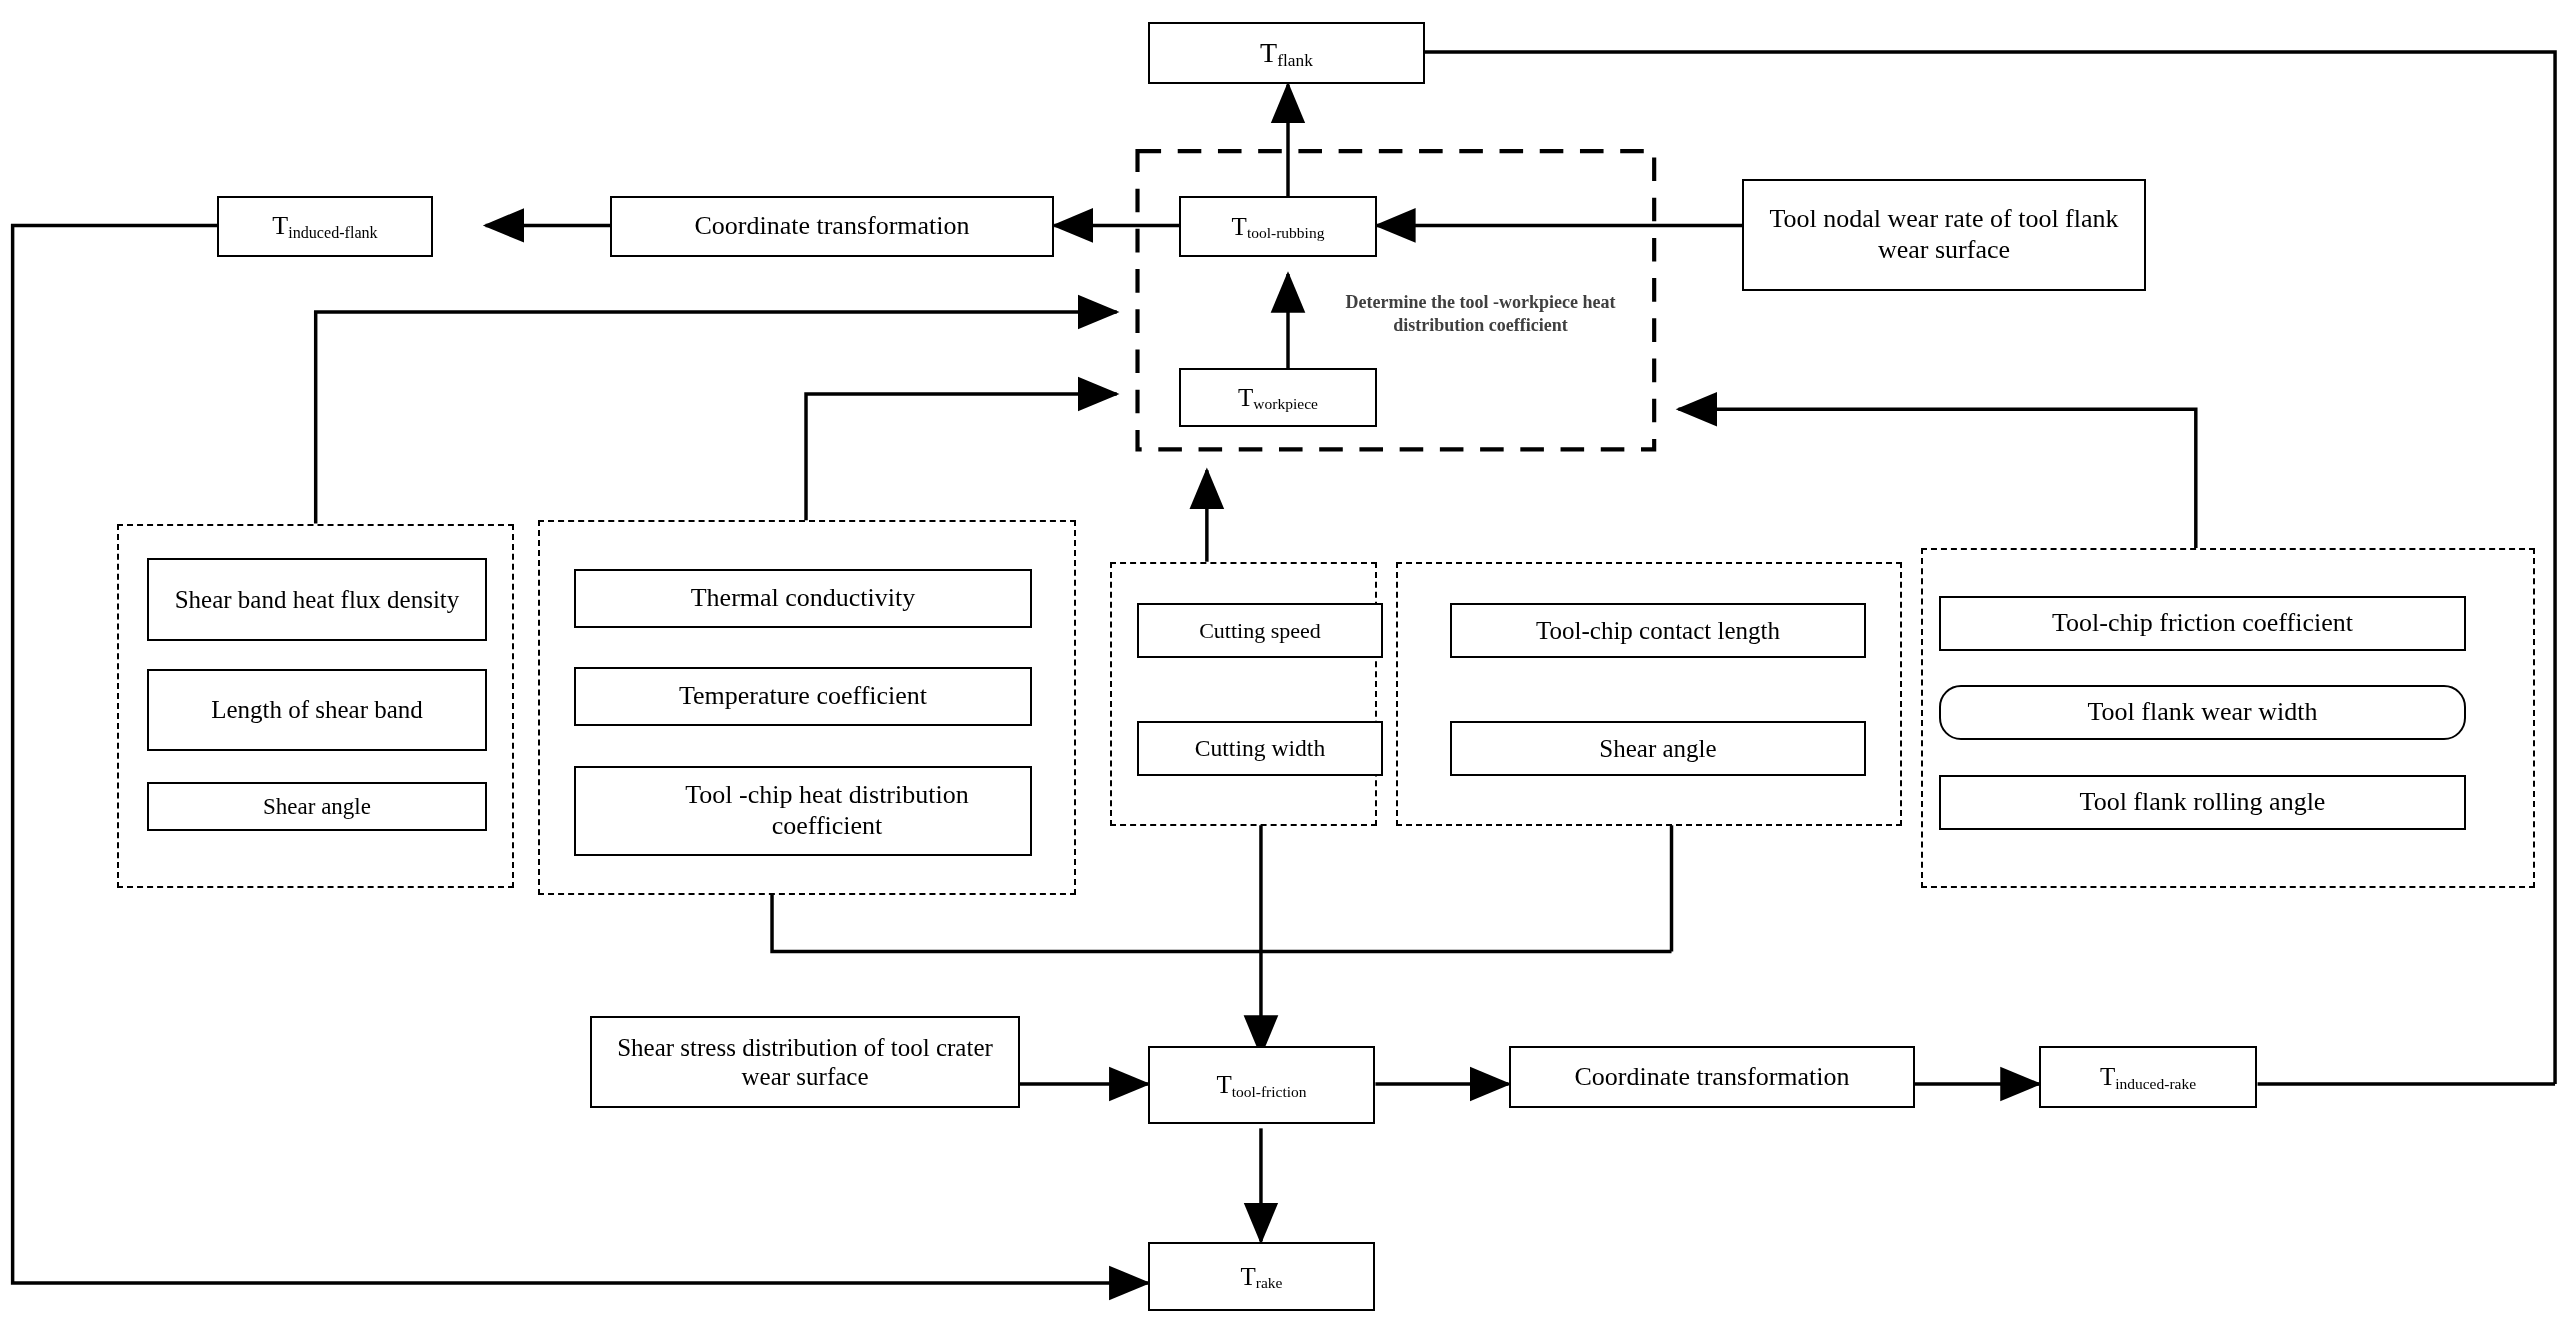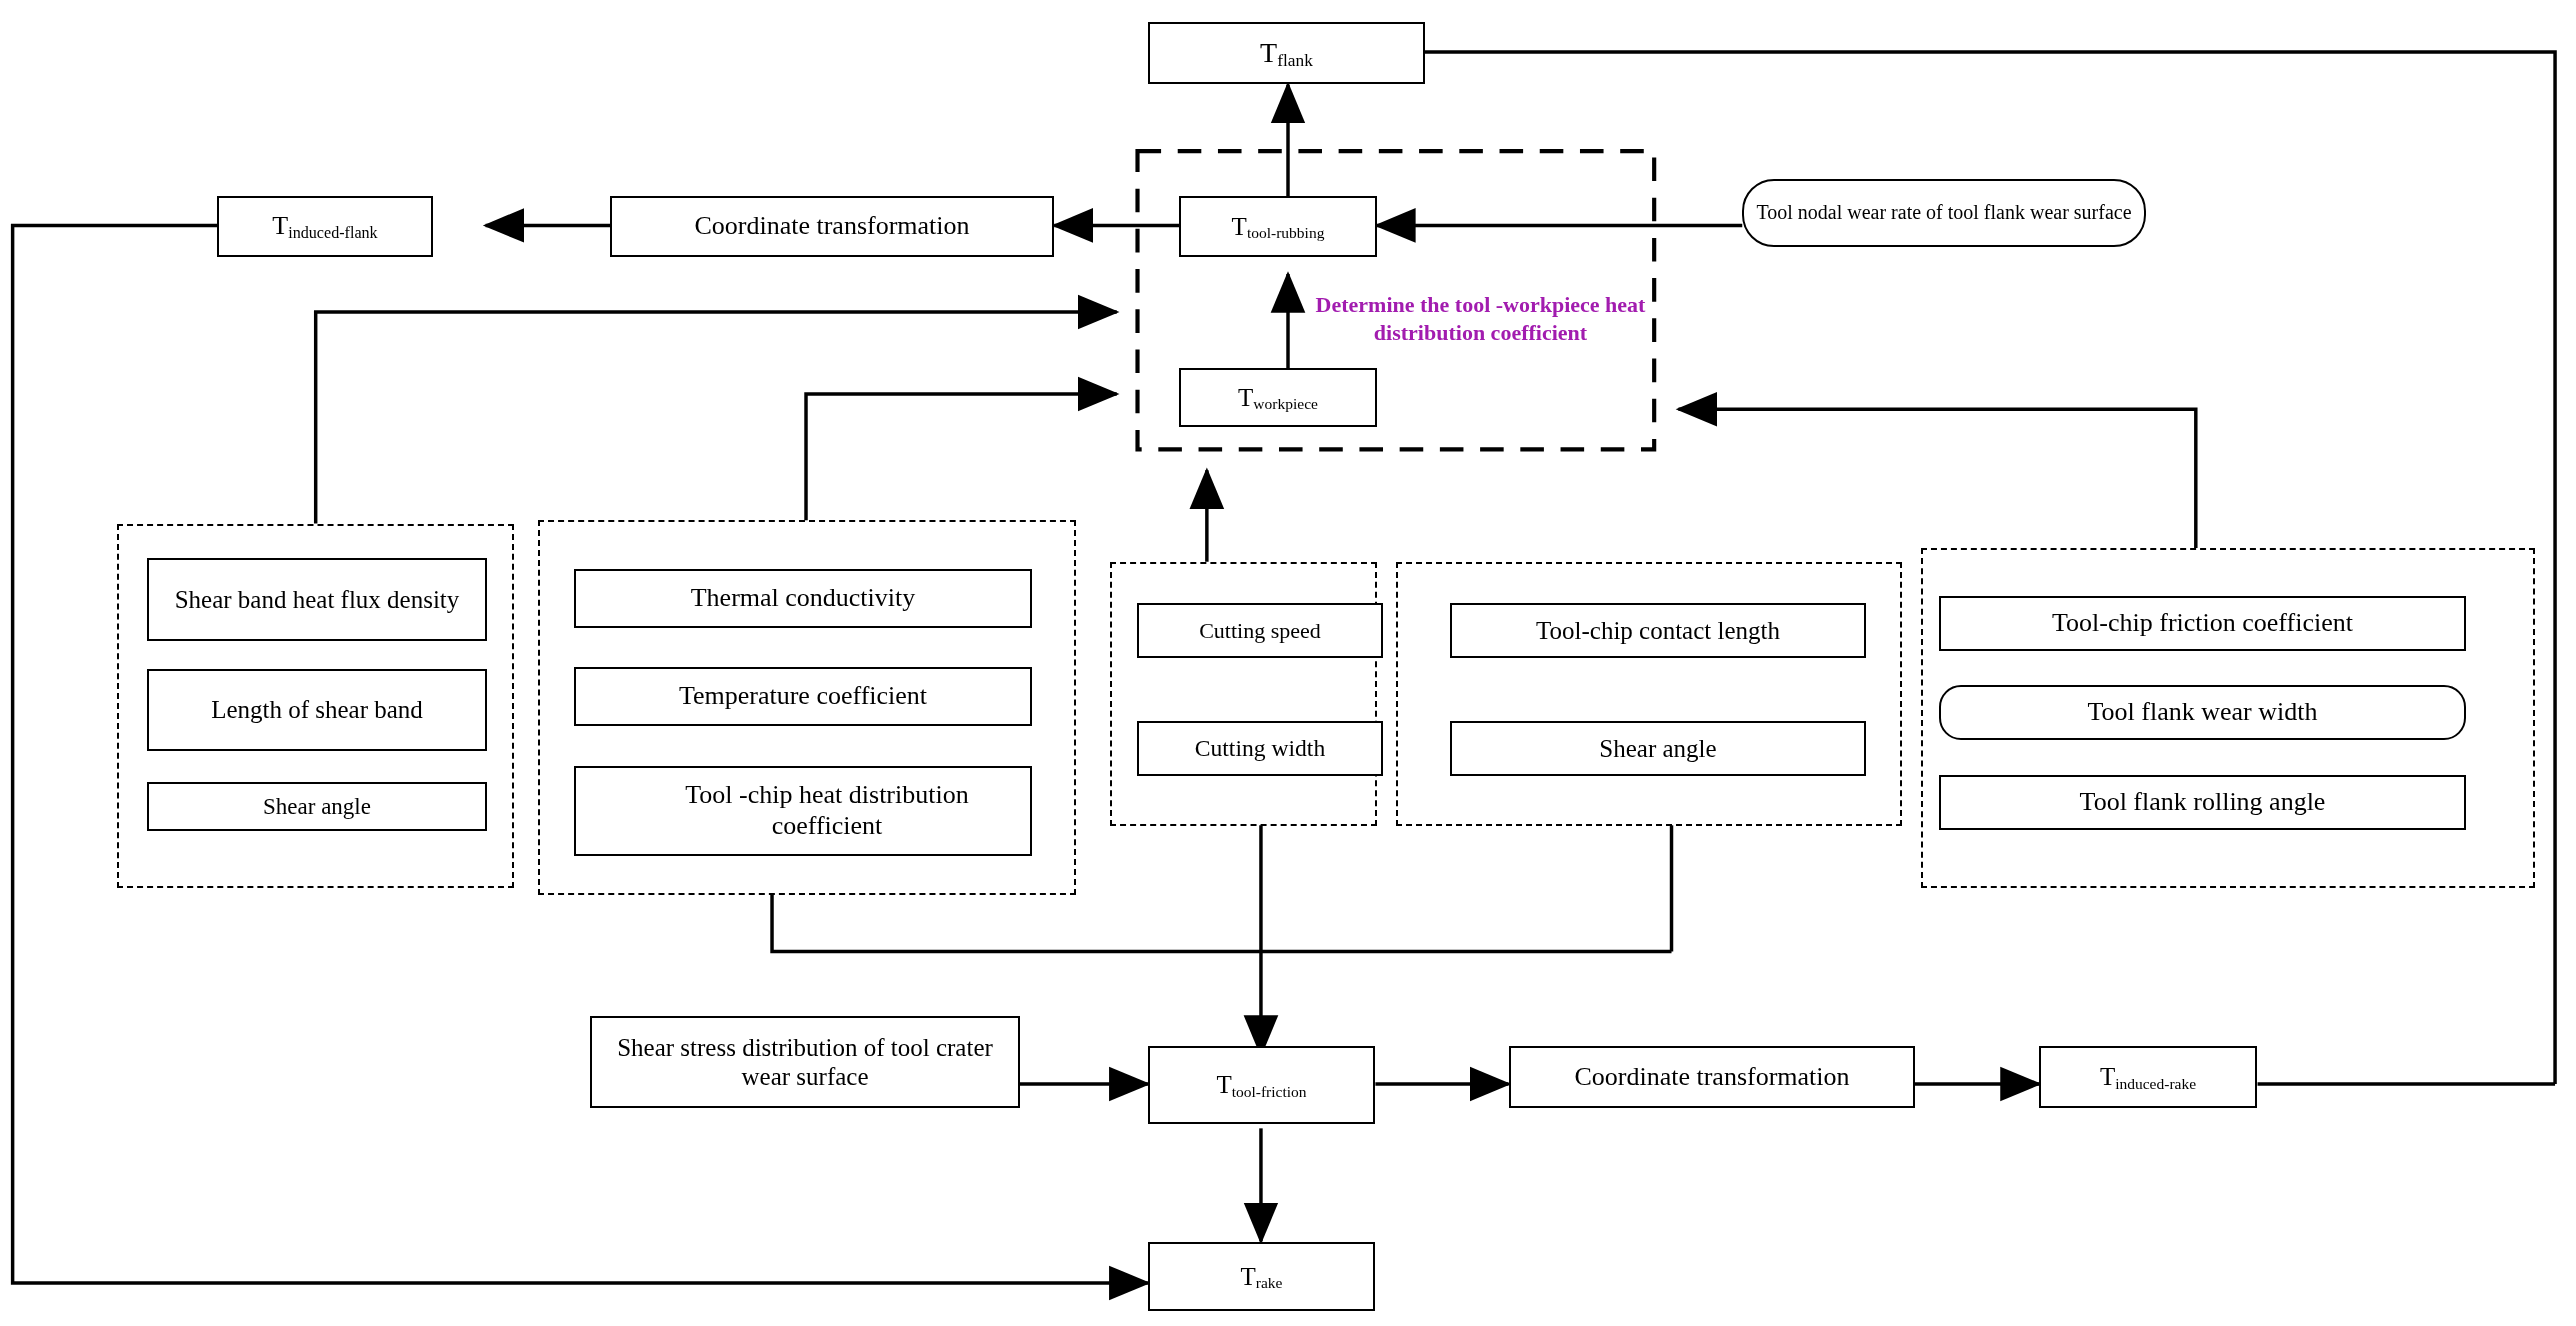--- a/index.html
+++ b/index.html
@@ -11,21 +11,21 @@
     border:2.1px solid #000;background:#fff;
     display:flex;align-items:center;justify-content:center;
     text-align:center;line-height:1.18;
     font-family:"Liberation Serif", serif;
     color:#000;
   }
   .node .lbl{display:block;padding:0 5.5px;}
   .sub{font-size:0.62em;vertical-align:baseline;position:relative;top:0.22em;}
   .note{
     position:absolute;font-family:"Liberation Serif", serif;
-    font-weight:bold;font-size:22px;line-height:1.25;color:#a21caf;
+    font-weight:bold;font-size:18px;line-height:1.25;color:#404040;
     text-align:center;
   }
   .group{
     position:absolute;box-sizing:border-box;
     border:2.8px dashed #000;background:transparent;pointer-events:none;
   }
 </style>
 </head>
 <body>
 
@@ -95,21 +95,21 @@
   </div>
 
   <div class="node" style="left:610px; top:196px; width:444px; height:61px; font-size:26px;">
     <span class="lbl">Coordinate transformation</span>
   </div>
 
   <div class="node" style="left:1179px; top:196px; width:198px; height:61px; font-size:25px;">
     <span class="lbl"><span>T</span><span class="sub">tool-rubbing</span></span>
   </div>
 
-  <div class="node" style="left:1742px; top:179px; width:404px; height:68px; font-size:20px;border-radius:32px;">
+  <div class="node" style="left:1742px; top:179px; width:404px; height:112px; font-size:26px;">
     <span class="lbl">Tool nodal wear rate of tool flank wear surface</span>
   </div>
 
   <div class="node" style="left:1179px; top:368px; width:198px; height:59px; font-size:25px;">
     <span class="lbl"><span>T</span><span class="sub">workpiece</span></span>
   </div>
 
   <div class="note" style="left:1307px; top:291px; width:347px;">Determine the tool -workpiece heat distribution coefficient</div>
 
   <div class="node" style="left:147px; top:558px; width:340px; height:83px; font-size:25px;">

